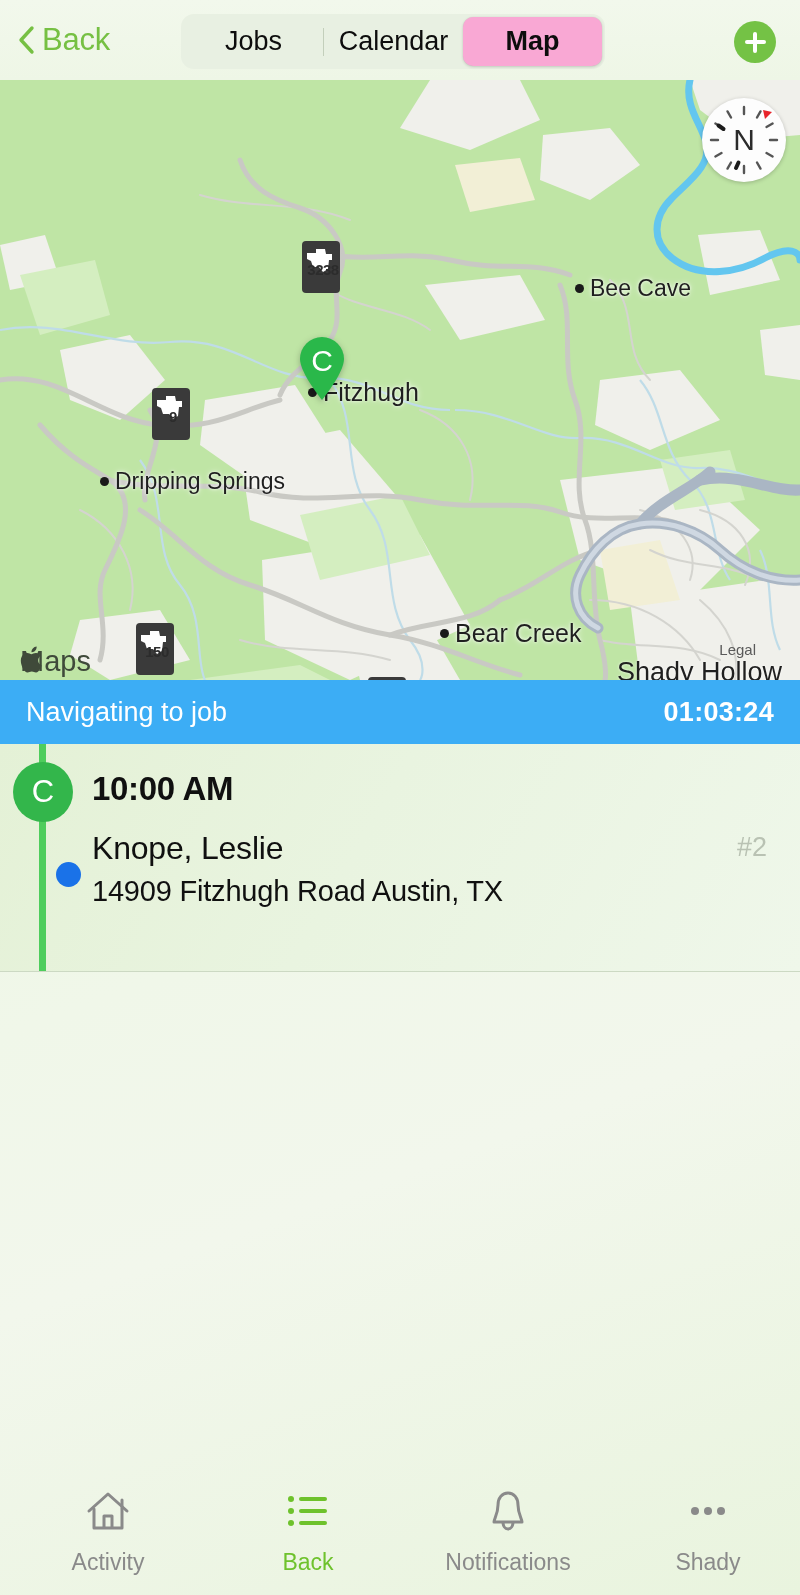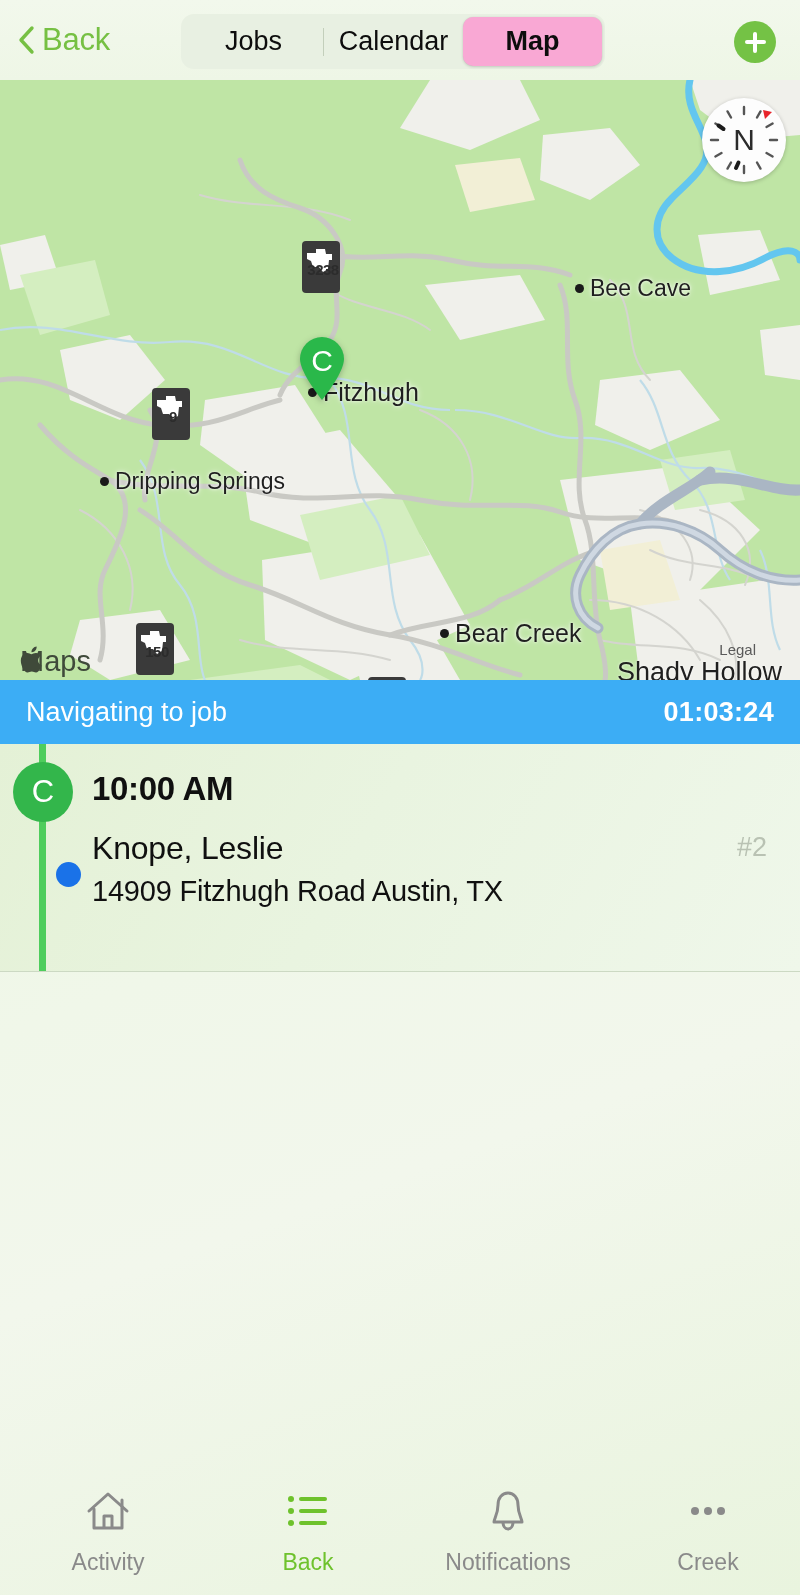--- a/index.html
+++ b/index.html
@@ -505,17 +505,17 @@
     <div class="tab">
       <span class="ic">
         <svg width="46" height="44" viewBox="0 0 46 44">
           <g fill="#8a8a8a">
             <circle cx="10" cy="22" r="4"></circle>
             <circle cx="23" cy="22" r="4"></circle>
             <circle cx="36" cy="22" r="4"></circle>
           </g>
         </svg>
       </span>
-      <span class="tl">Creek</span>
+      <span class="tl">Shady</span>
     </div>
   </div>
 
 </div>
 
 </body></html>

